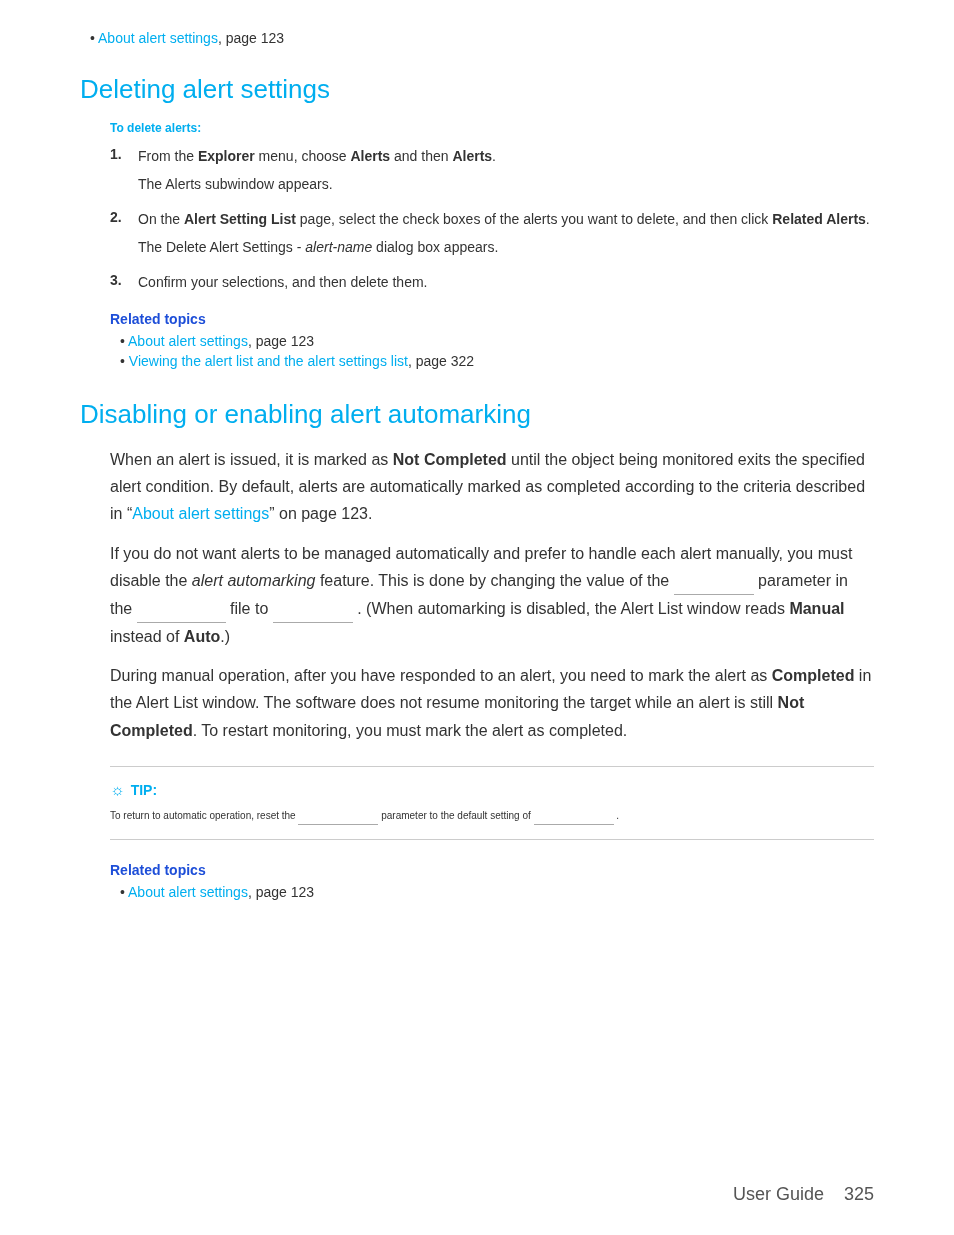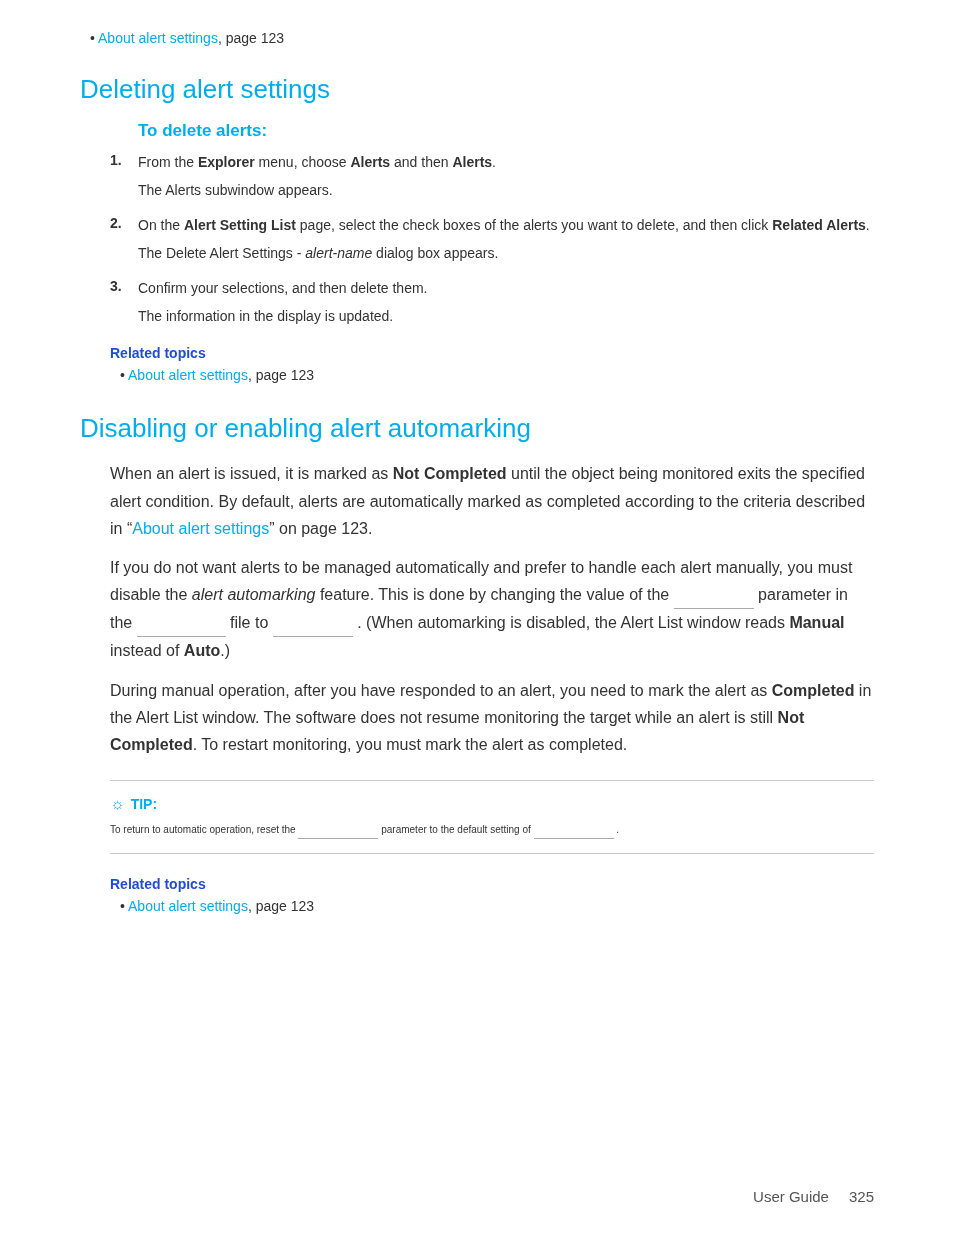--- a/index.html
+++ b/index.html
@@ -42,23 +42,22 @@
       font-size: 26px;
       font-weight: normal;
       color: #00AEEF;
       margin-bottom: 16px;
       margin-top: 10px;
     }
 
     .subsection-label {
       font-weight: bold;
       color: #00AEEF;
-      font-size: 17px;
+      font-size: 12px;
       margin-bottom: 10px;
-      margin-left: 28px;
     }
 
     .numbered-list {
       list-style: none;
       padding-left: 0;
       margin-bottom: 10px;
     }
 
     .numbered-list li {
       display: flex;
@@ -146,21 +145,21 @@
     .tip-body {
       font-size: 10px;
       line-height: 1.7;
       color: #333;
     }
 
     .page-footer {
       position: absolute;
       bottom: 30px;
       right: 80px;
-      font-size: 15px;
+      font-size: 18px;
       color: #555;
       display: flex;
       gap: 20px;
       align-items: center;
     }
 
     .indent-block {
       padding-left: 30px;
     }
 
@@ -211,29 +210,31 @@
         <div class="content">
           <span>On the <strong>Alert Setting List</strong> page, select the check boxes of the alerts you want to delete, and then click <strong>Related Alerts</strong>.</span>
           <span class="sub-note">The Delete Alert Settings - <em>alert-name</em> dialog box appears.</span>
         </div>
       </li>
 
       <li>
         <span class="num">3.</span>
         <div class="content">
           <span>Confirm your selections, and then delete them.</span>
-          <span class="sub-note">The information in the display is updated.</span>
         </div>
       </li>
     </ol>
 
     <p class="related-topics-label">Related topics</p>
     <ul class="related-list">
       <li>
         <a class="doc-link">About alert settings</a><span>, page 123</span>
+      </li>
+      <li>
+        <a class="doc-link">Viewing the alert list and the alert settings list</a><span>, page 322</span>
       </li>
     </ul>
   </div>
 </div>
 
 <div class="section section-separator">
   <h2 class="section-title">Disabling or enabling alert automarking</h2>
 
   <div class="indent-block">
     <p class="body-text">

